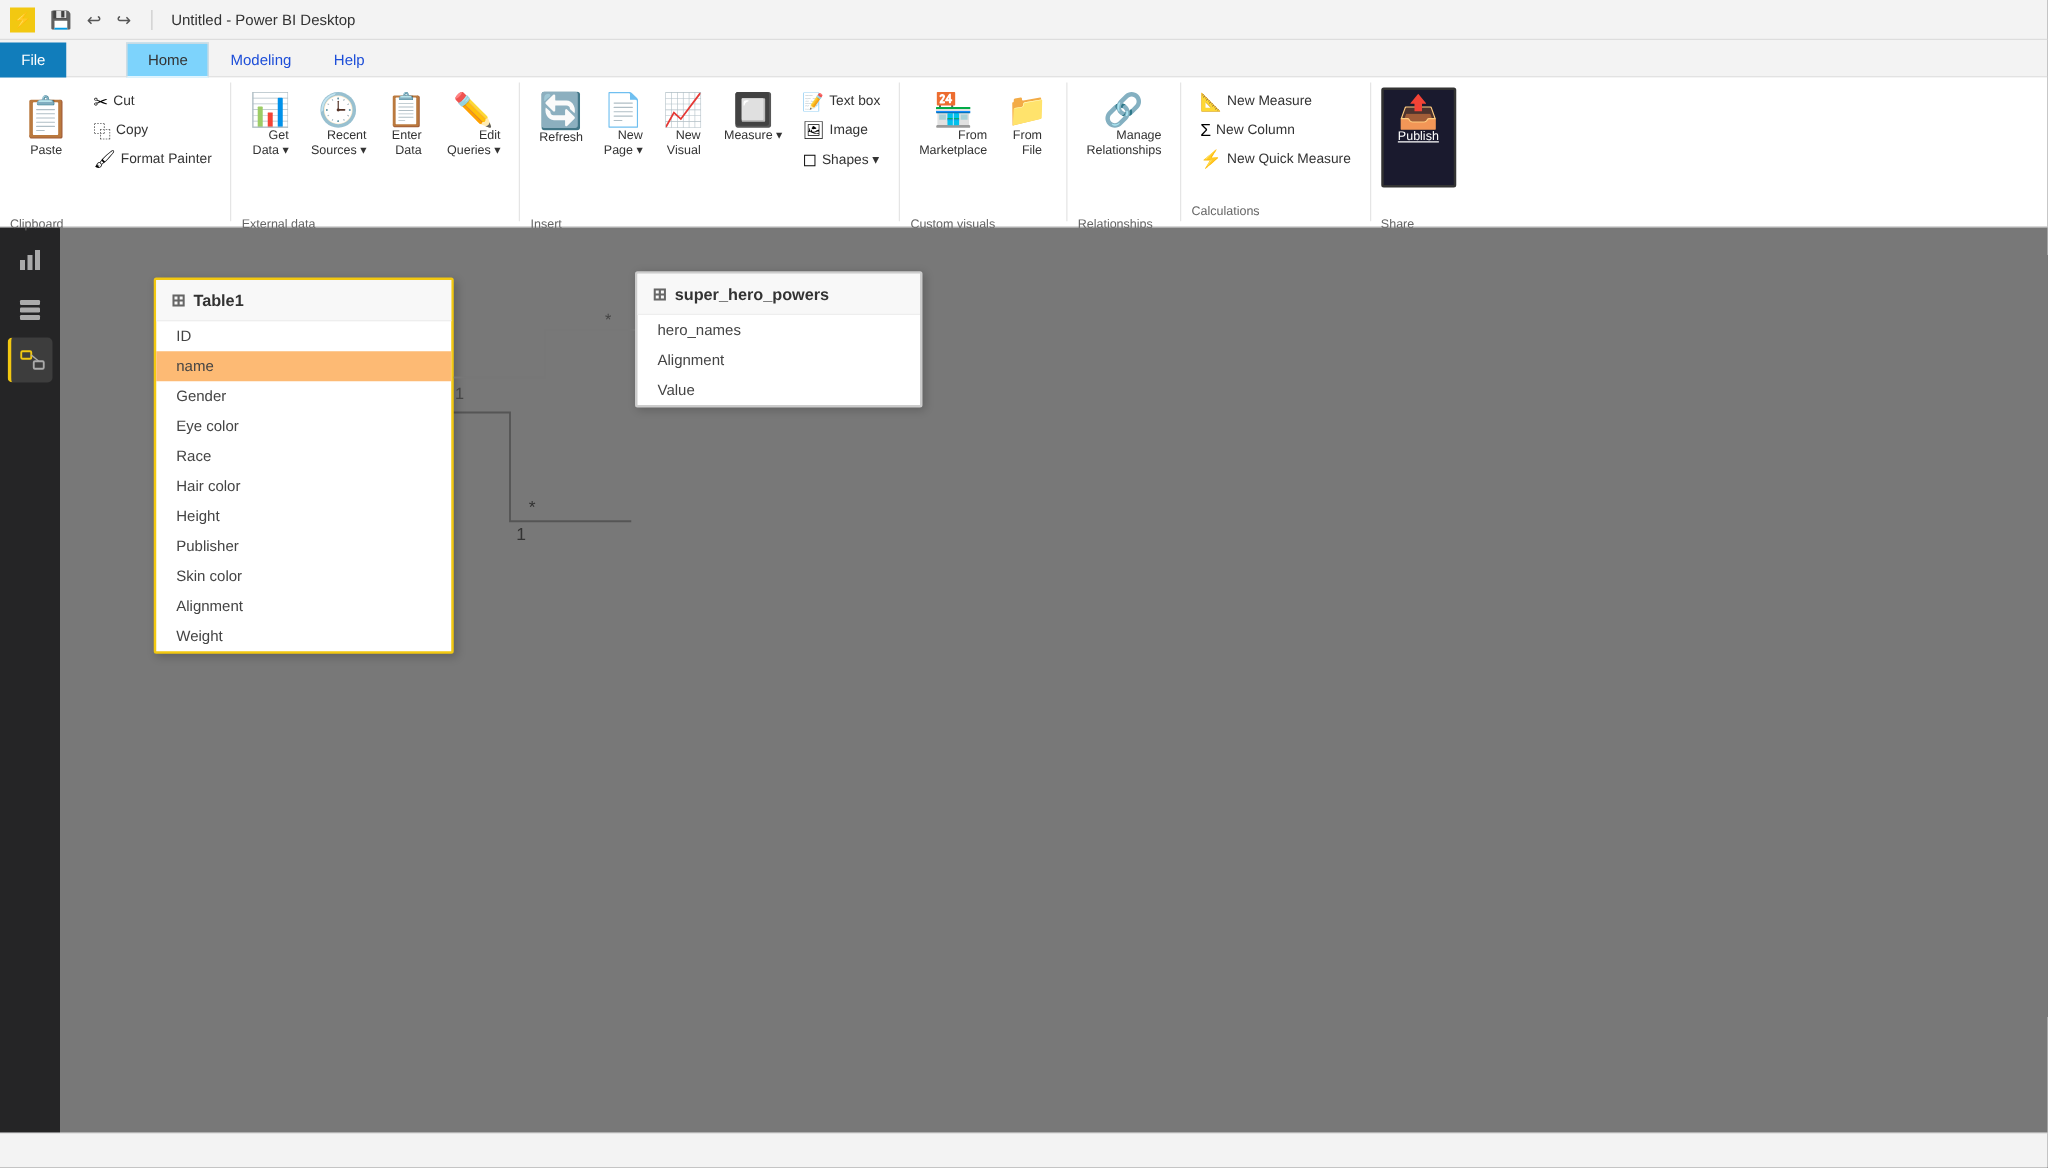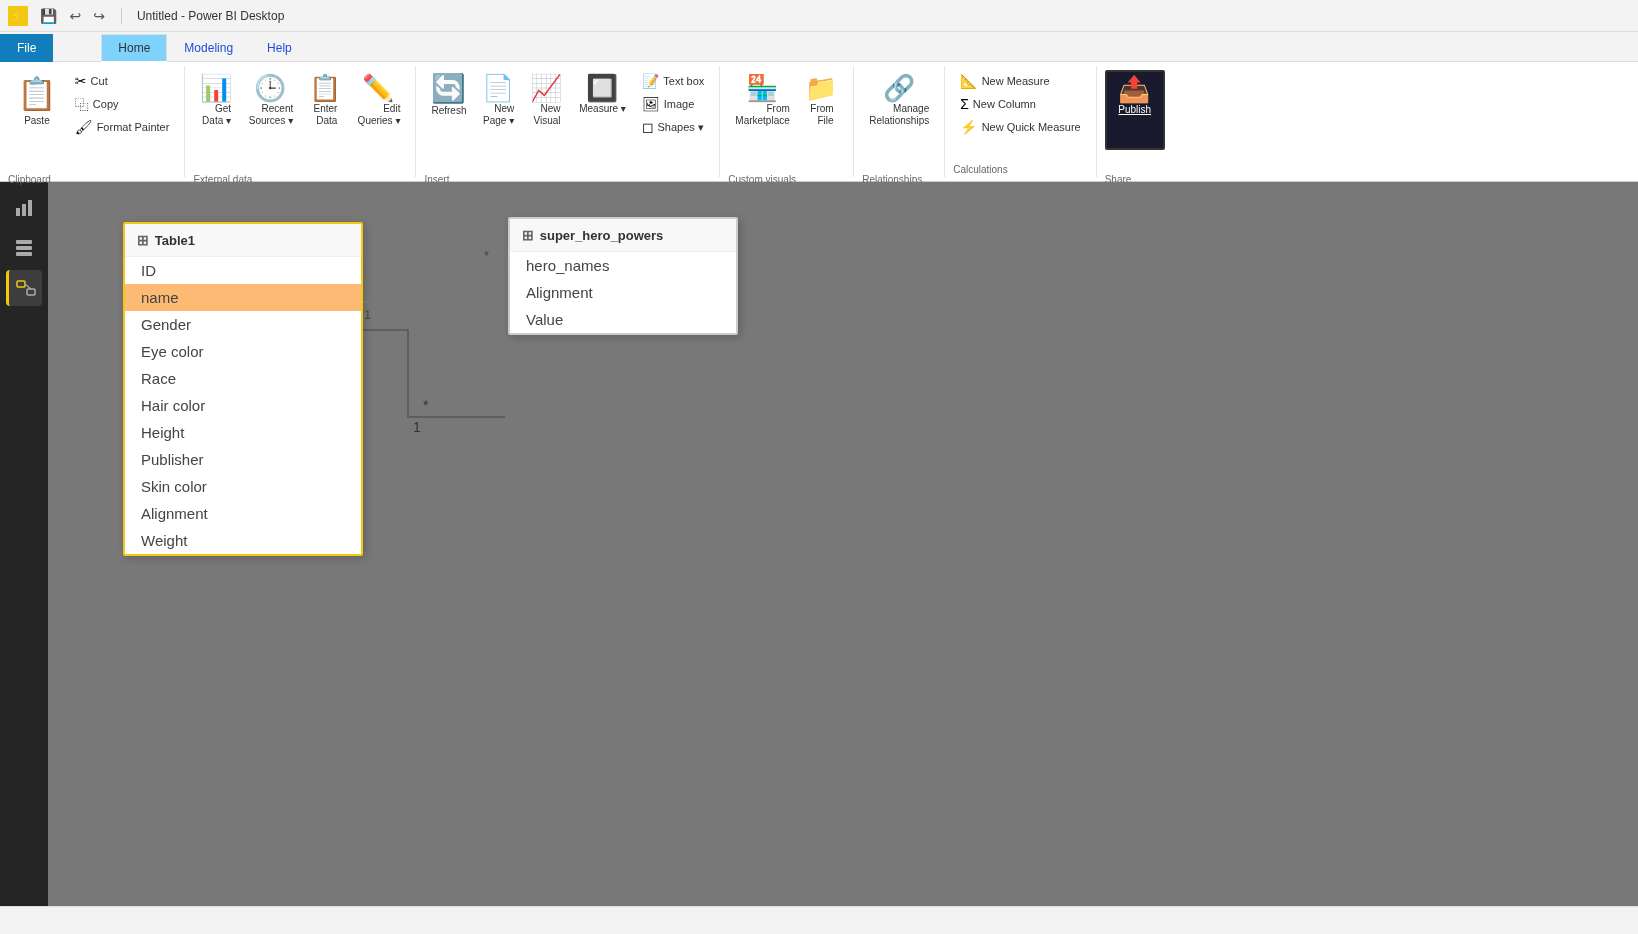--- a/index.html
+++ b/index.html
@@ -184,21 +184,21 @@
       font-size: 13px;
       color: #333;
       display: flex;
       align-items: center;
       gap: 6px;
       border-bottom: 1px solid #eee;
     }
     .table-header-icon { color: #666; font-size: 14px; }
     .table-field {
       padding: 5px 16px;
-      font-size: 15px;
+      font-size: 12px;
       color: #444;
       cursor: pointer;
     }
     .table-field.highlighted { background: #fdba74; }
 
     
     .rel-line {
       position: absolute;
       top: 0; left: 0;
       pointer-events: none;

